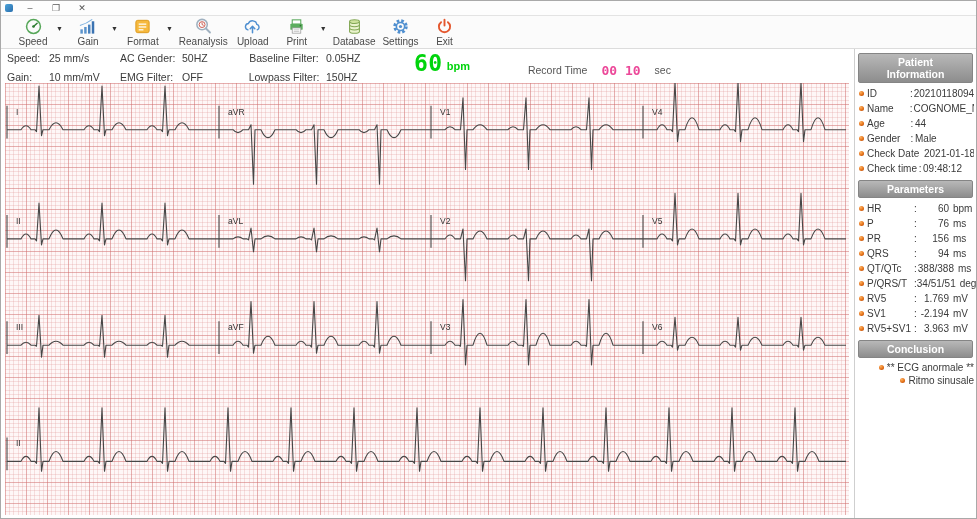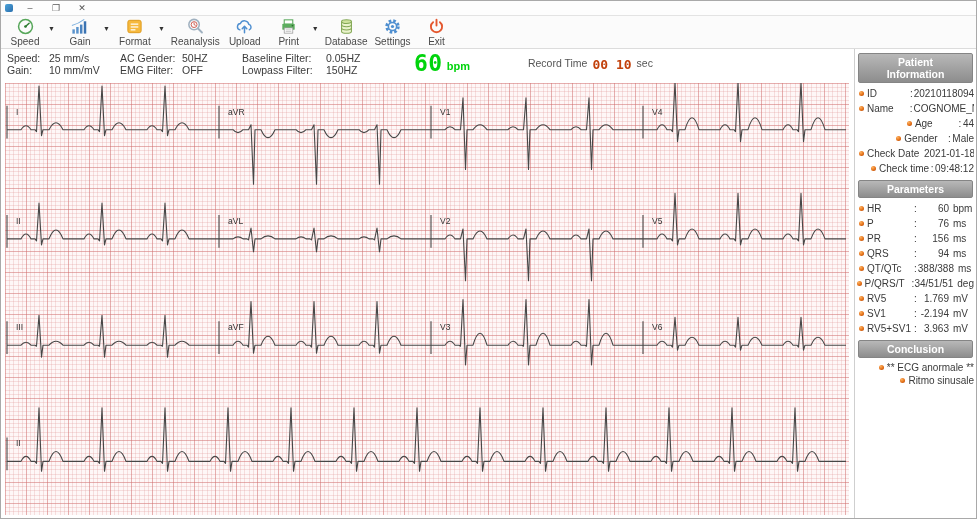--- a/index.html
+++ b/index.html
@@ -7,62 +7,62 @@
   .window { width:977px; height:519px; background:#fff; border:1px solid #a9a9a9; display:flex; flex-direction:column; overflow:hidden; }
 
   
   .titlebar { height:15px; background:#fdfdfd; border-bottom:1px solid #e3e3e3; display:flex; align-items:center; padding-left:4px; flex:none; }
   .app-icon { width:8px; height:8px; border-radius:2px; background:linear-gradient(135deg,#4da3d8,#2b6fae); margin-right:4px; flex:none; }
   .title-text { font-size:8.5px; color:#333; flex:1; }
   .win-btns { display:flex; height:100%; }
   .win-btn { width:26px; text-align:center; font-size:9px; color:#555; line-height:14px; cursor:pointer; }
 
   
-  .toolbar { height:33px; background:#fbfbfb; border-bottom:1px solid #dcdcdc; display:flex; align-items:flex-start; padding:1px 0 0 2px; flex:none; }
+  .toolbar { height:33px; background:#fbfbfb; border-bottom:1px solid #dcdcdc; display:flex; align-items:flex-start; padding:1px 0 0 10px; flex:none; }
   .tb-item { display:flex; flex-direction:column; align-items:center; min-width:44px; padding:0 3px; cursor:pointer; }
   .tb-item svg { width:19px; height:19px; }
   .tb-label { font-size:10px; color:#4a4a4a; margin-top:0px; white-space:nowrap; }
   .tb-arrow { font-size:7px; color:#333; padding:8px 3px 0 1px; cursor:pointer; }
 
   
   .main { flex:1; display:flex; min-height:0; }
   .left { width:853px; flex:none; display:flex; flex-direction:column; min-height:0; }
 
   
   .infobar { height:34px; flex:none; background:#fff; display:flex; font-size:10.5px; color:#3b3b3b; padding:3px 0 0 6px; }
-  .ib-col { display:flex; flex-direction:column; gap:0; }
+  .ib-col { display:flex; flex-direction:column; gap:7px; }
   .ib-row { display:flex; white-space:nowrap; }
   .ib-c1 { width:113px; } .ib-c1 .ib-label { width:42px; }
   .ib-c2 { width:122px; } .ib-c2 .ib-label { width:62px; }
-  .ib-c3 { width:158px; } .ib-c3 .ib-label { width:84px; }
+  .ib-c3 { width:158px;text-align:center; } .ib-c3 .ib-label { width:84px; }
   .hr-box { display:flex; margin-left:14px; }
   .hr-value { font-family:"DejaVu Sans Mono", monospace; font-size:23px; font-weight:bold; color:#00d40c; line-height:23px; letter-spacing:0.5px; }
   .hr-unit { font-size:11px; font-weight:bold; color:#00d40c; margin:8px 0 0 4px; }
-  .record { display:flex; margin-left:58px; padding-top:5px; gap:5px; align-items:flex-start; }
+  .record { display:flex; margin-left:58px; padding-top:5px; gap:14px; align-items:center; }
   .record-label { color:#555; }
-  .record-value { font-family:"DejaVu Sans Mono", monospace; font-size:13px; font-weight:bold; color:#c2410c; }
+  .record-value { font-family:"DejaVu Sans Mono", monospace; font-size:13px; font-weight:bold; color:#ec4899; }
   .record-unit { color:#555; }
 
   
   .chart-wrap { flex:1; background:#fff; position:relative; min-height:0; }
   .grid { position:absolute; left:4px; right:5px; top:0; bottom:3px;
     background:
       repeating-linear-gradient(to right, rgba(205,104,104,.40) 0 1px, transparent 1px 21px),
       repeating-linear-gradient(to bottom, rgba(205,104,104,.40) 0 1px, transparent 1px 21px),
       repeating-linear-gradient(to right, rgba(224,152,152,.28) 0 1px, transparent 1px 4.2px),
       repeating-linear-gradient(to bottom, rgba(224,152,152,.28) 0 1px, transparent 1px 4.2px),
       #fef7f7;
   }
   .grid svg { position:absolute; inset:0; width:100%; height:100%; }
 
   
   .panel { flex:1; background:#fff; border-left:1px solid #cfcfcf; display:flex; flex-direction:column; overflow:hidden; }
   .sec-header { margin:4px 3px 3px 3px; padding:2px 16px; text-align:center; font-size:10.5px; font-weight:bold; color:#fff;
     background:linear-gradient(#b8b8b8,#8d8d8d); border:1px solid #858585; border-radius:2px; }
-  .p-row { display:flex; align-items:center; padding:1px 2px 1px 4px; font-size:10px; color:#3a3a3a; white-space:nowrap; line-height:13px;justify-content:flex-end; }
+  .p-row { display:flex; align-items:center; padding:1px 2px 1px 4px; font-size:10px; color:#3a3a3a; white-space:nowrap; line-height:13px; }
   .dot { width:5px; height:5px; border-radius:50%; background:radial-gradient(circle at 35% 30%, #ffb25e, #e06a12 60%, #a33c05); flex:none; margin-right:3px; }
   .pi-label { min-width:42px; }
   .pi-sep { width:6px; text-align:center; }
   .pi-value { overflow:hidden; }
   .pm-label { min-width:47px; }
   .pm-sep { width:5px; }
   .pm-value { flex:1; text-align:right; }
   .pm-unit { width:25px; padding-left:4px; }
   .c-line { display:flex; padding:0 2px 0 4px; font-size:10px; color:#3a3a3a; line-height:13px;justify-content:flex-end; }
   .c-line .spacer { width:8px; flex:none; }

